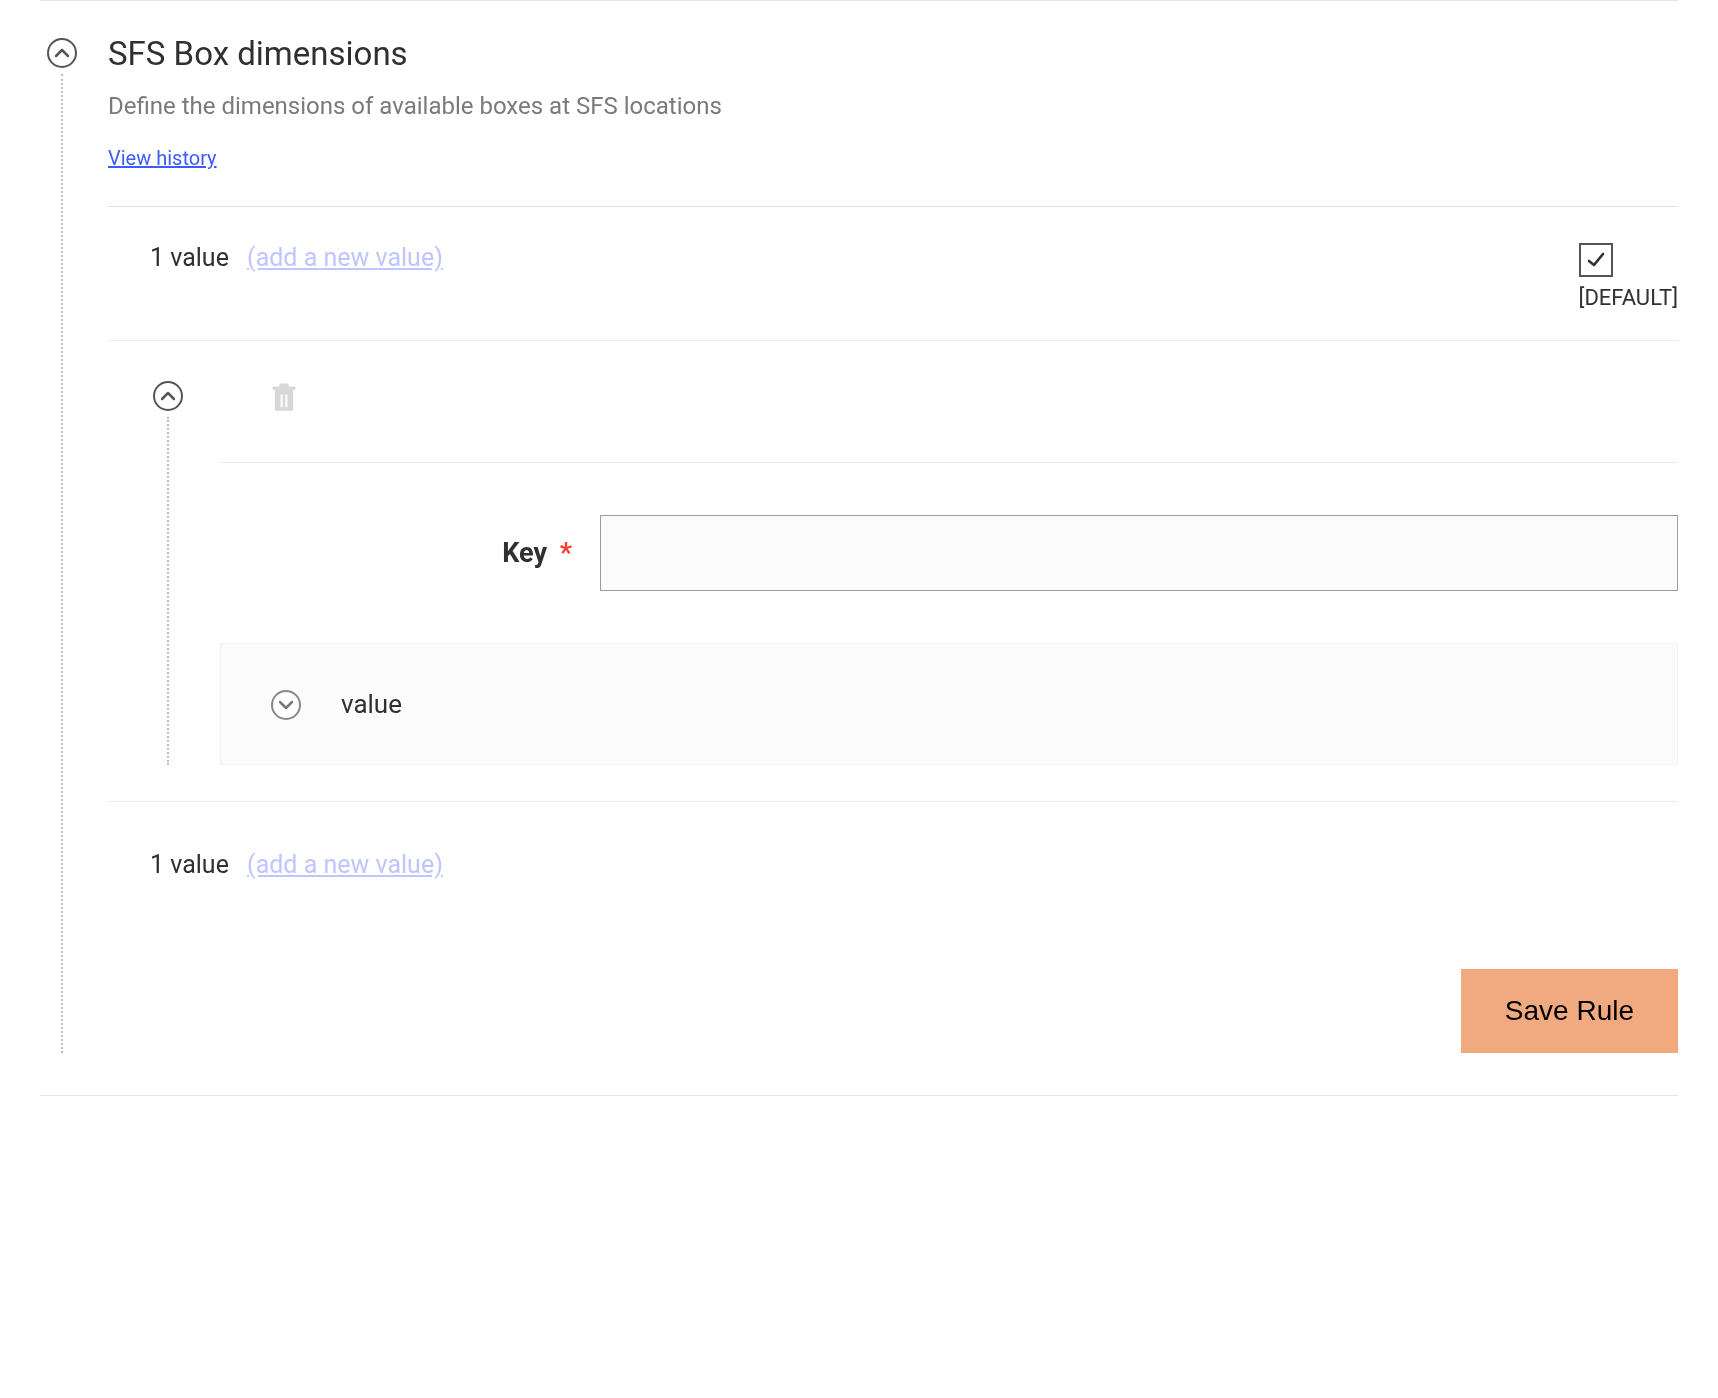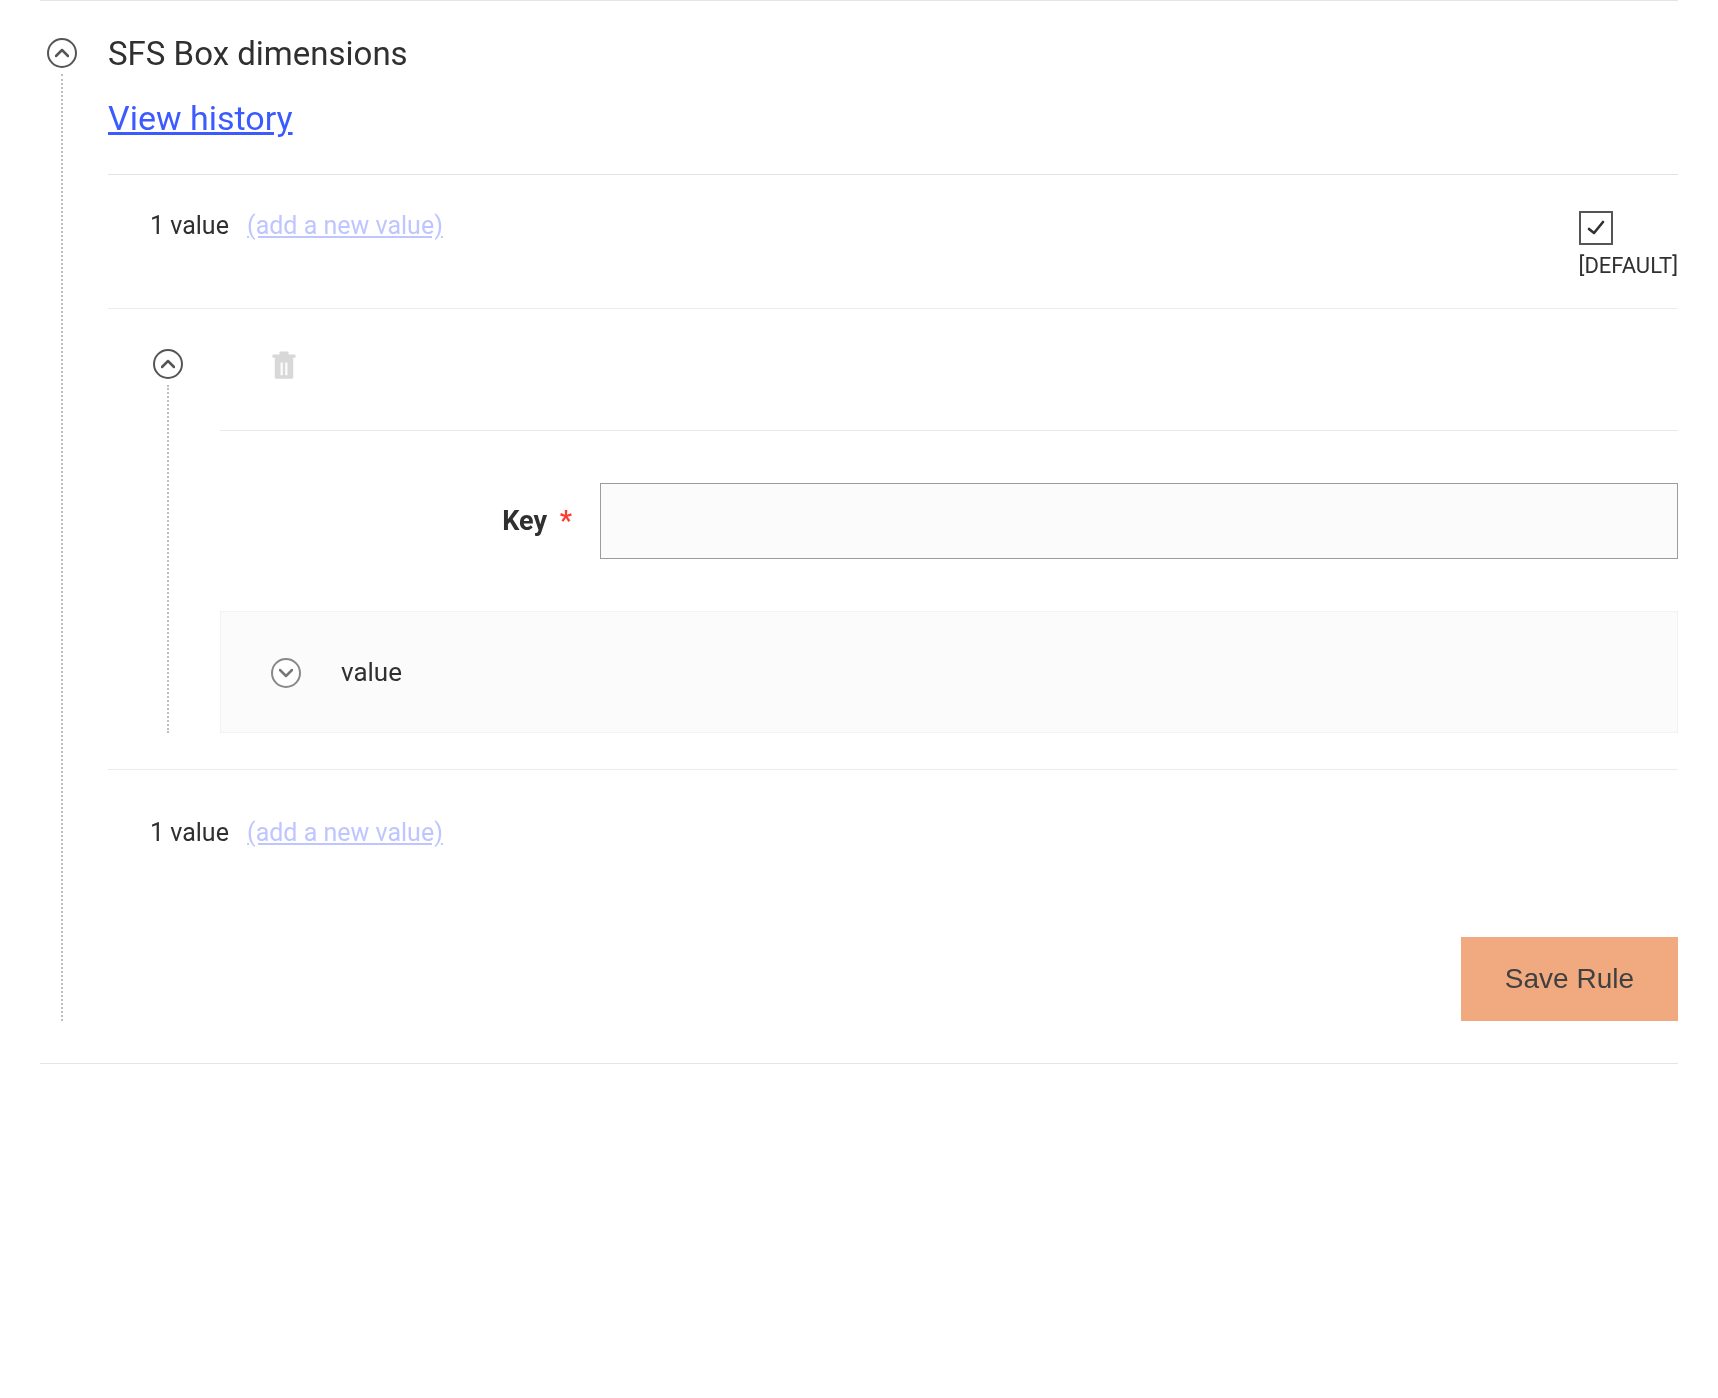--- a/index.html
+++ b/index.html
@@ -75,21 +75,21 @@
   .rule-subtitle {
     margin: 20px 0 0 0;
     font-size: 24px;
     color: #7a7a7a;
   }
   .view-history {
     display: inline-block;
     margin-top: 26px;
     color: #3b5bff;
     text-decoration: underline;
-    font-size: 34px;
+    font-size: 20px;
     cursor: pointer;
   }
   .divider {
     border-top: 1px solid #e3e3e3;
     margin-top: 36px;
   }
   .value-toolbar {
     display: flex;
     align-items: flex-start;
     padding: 36px 0 30px 42px;
@@ -219,21 +219,21 @@
     margin-left: 12px;
     cursor: pointer;
   }
   .save-wrap {
     display: flex;
     justify-content: flex-end;
     padding-top: 90px;
   }
   .save-btn {
     background: #f1a97f;
-    color: #404040;
+    color: #000000;
     font-size: 28px;
     font-weight: 500;
     border: none;
     padding: 26px 44px;
     cursor: pointer;
   }
   .bottom-border {
     border-top: 1px solid #e5e5e5;
     margin-top: 42px;
   }
@@ -250,20 +250,21 @@
       <span class="collapse-btn">
         <svg width="14" height="10" viewBox="0 0 14 10">
             <polyline points="1,8 7,2 13,8" fill="none" stroke="#555" stroke-width="2.5" stroke-linecap="round" stroke-linejoin="round"></polyline>
           </svg>
       </span>
       <span class="tree-line"></span>
     </div>
 
     <div class="rule-body">
       <h2 class="rule-title">SFS Box dimensions</h2>
+      <p class="rule-subtitle">Define the dimensions of available boxes at SFS locations</p>
       <a class="view-history">View history</a>
 
       <div class="divider"></div>
 
       
       <div class="value-toolbar">
         <div class="left">
           <span class="count">1 value</span>
           <span class="addnew">(add a new value)</span>
         </div>

